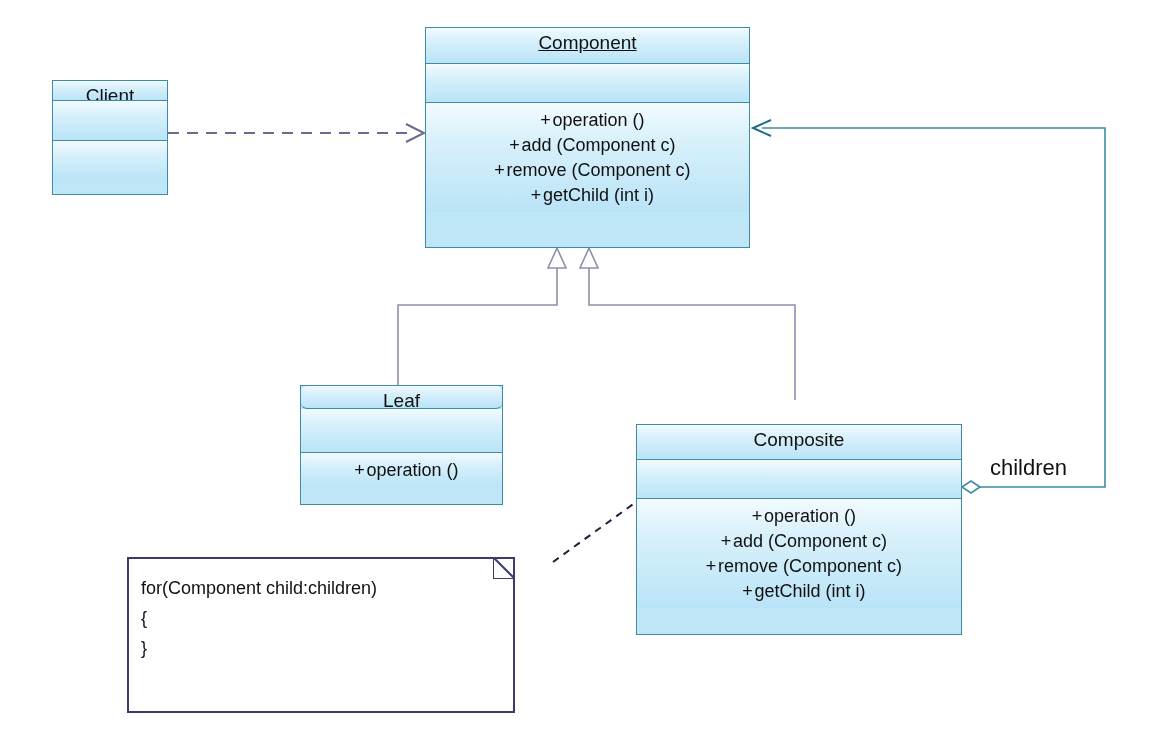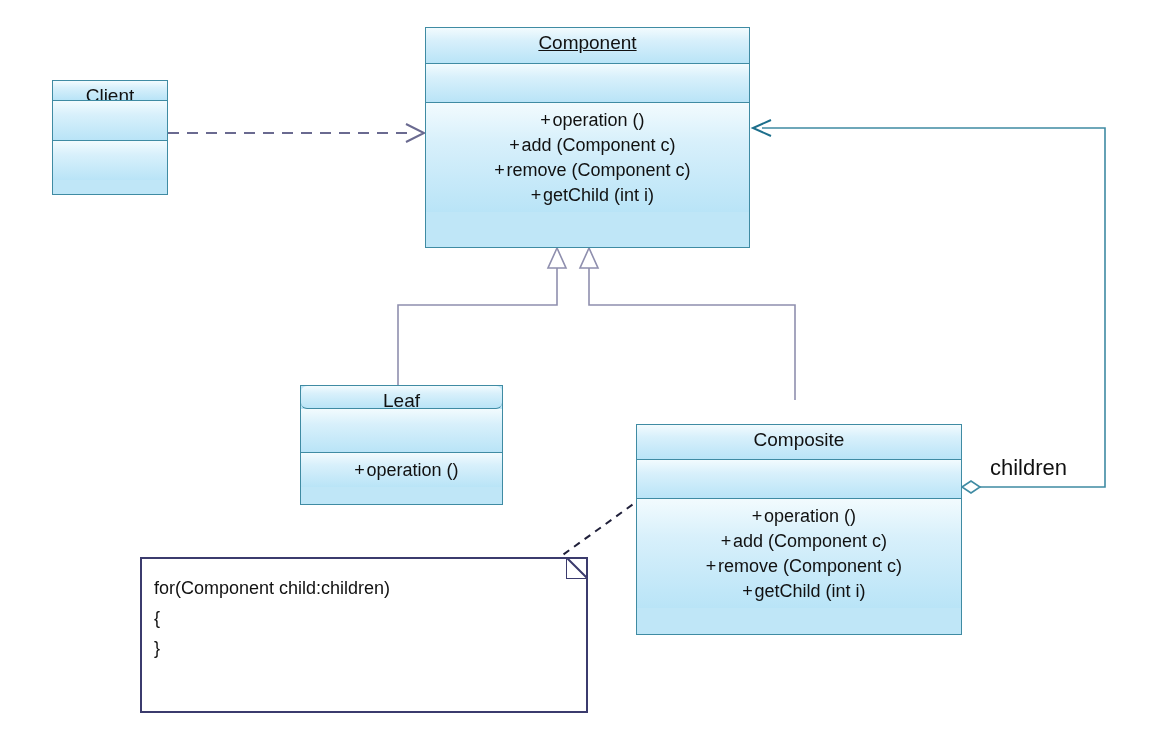--- a/index.html
+++ b/index.html
@@ -206,21 +206,21 @@
         <span class="vis">+</span><span>remove (Component c)</span>
       </div>
       <div class="uml-op">
         <span class="vis">+</span><span>getChild (int i)</span>
       </div>
     </div>
   </div>
 
   <div class="edge-label" style="left:990px; top:455px;">children</div>
 
-  <div class="uml-note" style="left:140px; top:557px; width:448px; height:156px;">
+  <div class="uml-note" style="left:127px; top:557px; width:388px; height:156px;">
     <svg class="note-fold" viewBox="0 0 22 22" width="22" height="22">
       <polygon points="0,0 22,22 0,22" fill="#ffffff" stroke="none"></polygon>
       <path d="M 0 0 L 22 22 M 0 0 L 0 22 L 22 22" fill="none" stroke="#3b3b6d" stroke-width="2"></path>
     </svg>
     <div class="note-line">for(Component child:children)</div>
     <div class="note-line">{</div>
     <div class="note-line">}</div>
   </div>
 
 </div>

